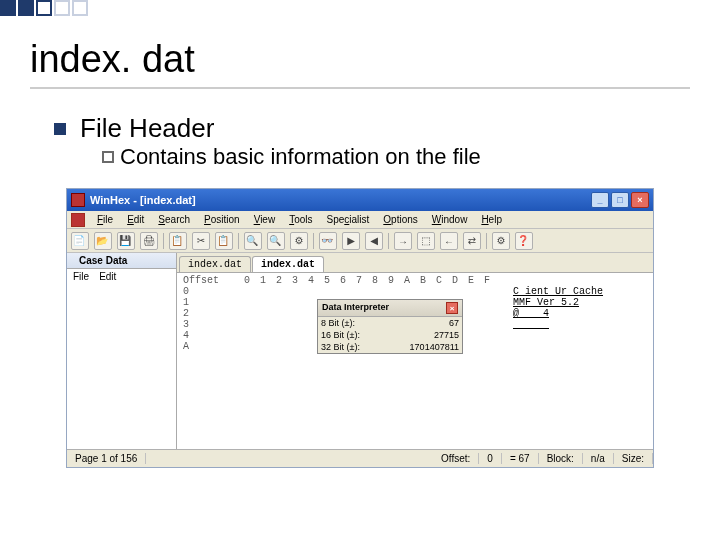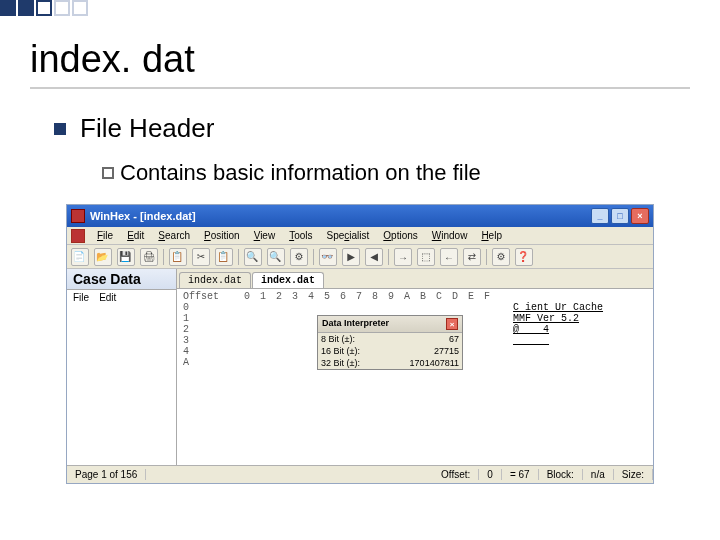--- a/index.html
+++ b/index.html
@@ -5,21 +5,21 @@
 * { box-sizing: border-box; margin: 0; padding: 0; }
 body { width: 720px; height: 540px; background: #fff; font-family: Arial, sans-serif; position: relative; }
 .deco { position: absolute; top: 0; left: 0; display: flex; }
 .deco-box { width: 16px; height: 16px; margin-right: 2px; }
 .deco-solid { background: #1f3a6b; }
 .deco-outline { border: 2px solid #1f3a6b; background: #fff; }
 .deco-outline2 { border: 2px solid #c8d0e0; background: #fff; }
 .slide { padding: 38px 30px 0 30px; }
 .title { font-size: 38px; color: #000; font-weight: 400; margin-bottom: 6px; }
 .hr { border: 0; border-top: 2px solid #ccc; margin-bottom: 24px; }
-.bullet-row { display: flex; align-items: center; margin-bottom: 16px; padding-left: 24px; }
+.bullet-row { display: flex; align-items: center; margin-bottom: 0; padding-left: 24px; }
 .bullet-sq { width: 12px; height: 12px; background: #1f3a6b; margin-right: 14px; }
 .b1-text { font-size: 26px; color: #000; }
 .bullet-row2 { display: flex; align-items: center; padding-left: 72px; margin-bottom: 18px; }
 .bullet-hollow { width: 12px; height: 12px; border: 2px solid #6a6a6a; margin-right: 6px; }
 .b2-text { font-size: 22px; color: #000; }
 .app-window { margin: 0 36px; border: 1px solid #96a7c2; background: #ece9d8; font-family: Tahoma, sans-serif; font-size: 10px; color: #000; }
 .titlebar { height: 22px; background: linear-gradient(#3a75d6, #1f56b8); display: flex; align-items: center; padding: 0 4px; color: #fff; font-size: 11px; }
 .titlebar .icon { width: 14px; height: 14px; background: #b33; margin-right: 5px; border: 1px solid #700; }
 .titlebar .win-title { flex: 1; font-weight: bold; }
 .winbtns { display: flex; gap: 2px; }
@@ -27,21 +27,21 @@
 .winbtn.close { background: #e56c5f; color: #fff; border-color: #a02b1e; }
 .menubar { height: 18px; background: #ece9d8; display: flex; align-items: center; padding: 0 4px; gap: 2px; border-bottom: 1px solid #c0c0c0; }
 .menubar .micon { width: 14px; height: 14px; background: #b33; margin-right: 4px; border: 1px solid #a02b1e; }
 .menu-item { padding: 1px 6px; cursor: pointer; }
 .menu-item u { text-decoration: underline; }
 .toolbar { height: 24px; background: #ece9d8; display: flex; align-items: center; padding: 0 4px; gap: 5px; border-bottom: 1px solid #c0c0c0; }
 .tbtn { width: 18px; height: 18px; border: 1px solid #b0b0b0; background: #f4f2ea; border-radius: 2px; cursor: pointer; display: flex; align-items: center; justify-content: center; font-size: 10px; color: #444; }
 .sep { width: 1px; height: 16px; background: #b0b0b0; }
 .maincontent { display: flex; height: 196px; background: #fff; }
 .sidepanel { width: 110px; border-right: 1px solid #aaa; background: #fff; }
-.sp-head { background: linear-gradient(#e8eef8, #d6e0f0); padding: 2px 6px; font-weight: bold; font-size: 14px; border-bottom: 1px solid #aaa; }
+.sp-head { background: linear-gradient(#e8eef8, #d6e0f0); padding: 2px 12px; font-weight: bold; font-size: 10px; border-bottom: 1px solid #aaa; }
 .sp-items { padding: 2px 6px; display: flex; gap: 10px; }
 .sp-items span { cursor: pointer; }
 .hexpanel { flex: 1; position: relative; background: #fff; font-family: 'Courier New', monospace; font-size: 10px; }
 .tabs { display: flex; align-items: flex-end; height: 20px; padding-left: 2px; border-bottom: 1px solid #aaa; background: #ece9d8; font-family: Liberation Mono, monospace; }
 .tab { padding: 2px 8px; border: 1px solid #aaa; border-bottom: none; background: #ece9d8; margin-right: 1px; border-radius: 3px 3px 0 0; cursor: pointer; font-size: 10px; }
 .tab.active { background: #fff; font-weight: bold; }
 .hexheader { display: flex; padding: 2px 0 0 6px; color: #5a5a5a; }
 .offcol { width: 56px; }
 .hexcol { width: 16px; text-align: center; }
 .ascgroup { margin-left: 18px; display: flex; text-decoration: underline; }

